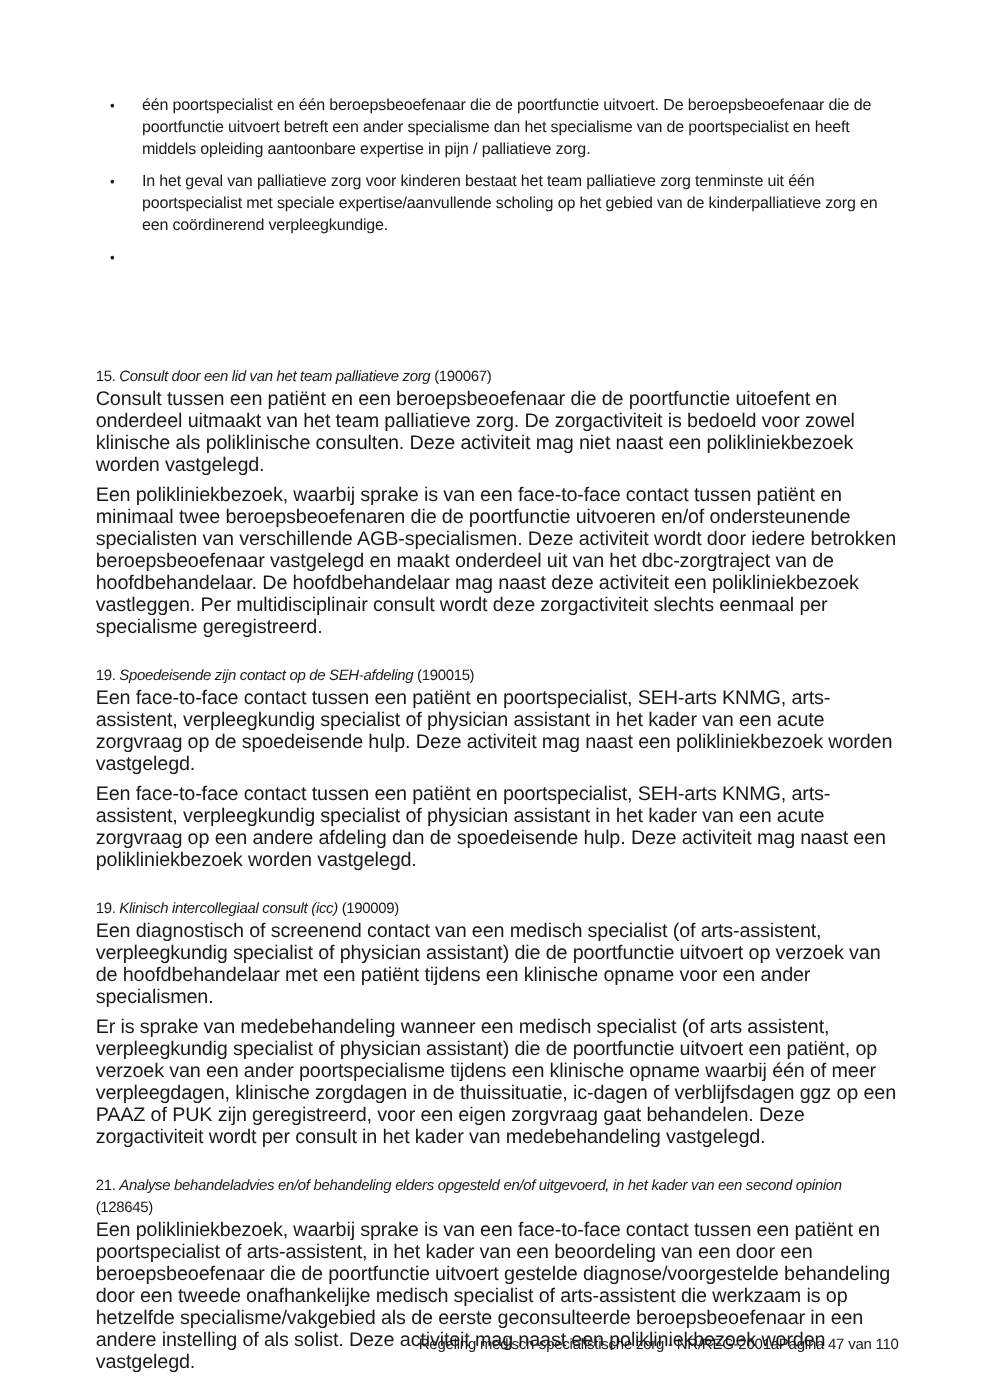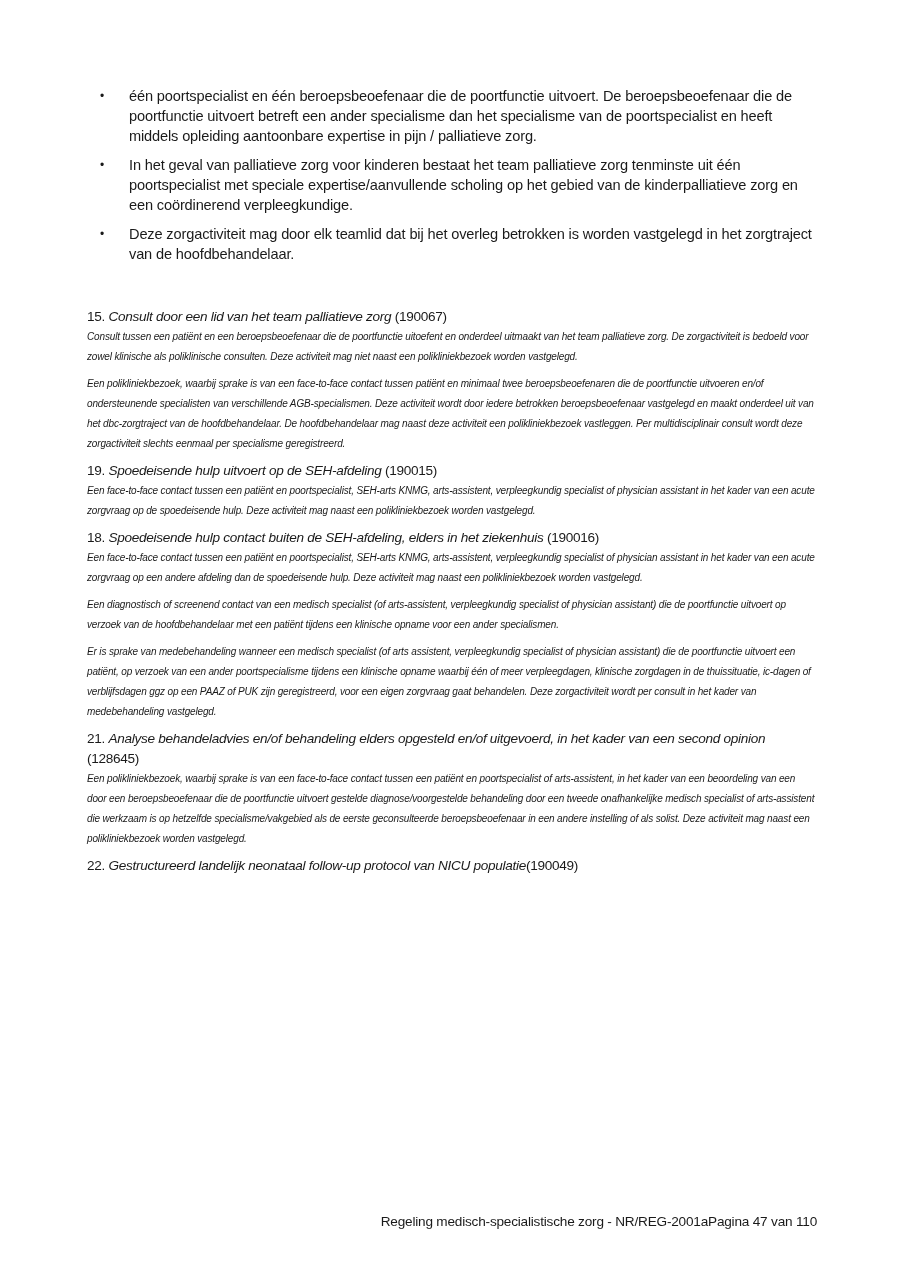--- a/index.html
+++ b/index.html
@@ -4,53 +4,53 @@
 <style>
   html, body { margin: 0; padding: 0; background: #ffffff; }
   body { width: 900px; height: 1273px; position: relative; overflow: hidden;
          font-family: "Liberation Sans", sans-serif; color: #1a1a1a; }
   .page { position: absolute; left: 0; top: 0; width: 900px; height: 1273px; }
   .bullets { position: absolute; left: 100px; top: 86px; width: 720px; margin: 0; padding: 0; list-style: none; }
   .bullet { position: relative; padding-left: 29px; font-size: 14.6px; line-height: 20px; margin-bottom: 9px; letter-spacing: -0.15px; }
   .bullet .dot { position: absolute; left: 0; top: 0; font-size: 12px; }
   .sections { position: absolute; left: 87px; top: 307px; width: 730px; }
   .section { margin-bottom: 7px; }
-  .sec-title { font-size: 13.6px; line-height: 20px; letter-spacing: -0.3px; }
+  .sec-title { font-size: 13.6px; line-height: 20px; letter-spacing: -0.3px; margin-top: 25px; }
   .sec-title .num, .sec-title .code { font-style: normal; }
   .sec-title .name { font-style: italic; }
-  .sec-body { font-size: 10px; line-height: 20px; letter-spacing: -0.15px; font-style: italic; }
+  .sec-body { font-size: 18px; line-height: 20px; letter-spacing: -0.15px; }
   .footer { position: absolute; left: 87px; top: 1213px; width: 730px; font-size: 13.6px; line-height: 18px; display: flex; justify-content: flex-end; letter-spacing: -0.2px; }
 </style>
 </head>
 <body>
 
 <div class="page">
   <ul class="bullets">
     <li class="bullet"><span class="dot">•</span><span>één poortspecialist en één beroepsbeoefenaar die de poortfunctie uitvoert. De beroepsbeoefenaar die de poortfunctie uitvoert  betreft een ander specialisme dan het specialisme van de poortspecialist en heeft middels opleiding aantoonbare expertise in pijn / palliatieve zorg.</span></li>
     <li class="bullet"><span class="dot">•</span><span>In het geval van palliatieve zorg voor kinderen bestaat het team palliatieve zorg tenminste uit één poortspecialist met speciale expertise/aanvullende scholing op het gebied van de kinderpalliatieve zorg en een coördinerend verpleegkundige.</span></li>
-    <li class="bullet"><span class="dot">•</span><span>Deze zorgactiviteit mag door elk teamlid dat bij het overleg betrokken is worden vastgelegd in het zorgtraject van de hoofdbehandelaar.</span></li>
+    <li class="bullet"><span class="dot">•</span></li>
   </ul>
 
   <div class="sections">
     <div class="section">
       <div class="sec-title"><span class="num">15.</span> <span class="name">Consult door een lid van het team palliatieve zorg</span> <span class="code">(190067)</span></div>
       <div class="sec-body">Consult tussen een patiënt en een beroepsbeoefenaar die de poortfunctie uitoefent en onderdeel uitmaakt van het team palliatieve zorg. De zorgactiviteit is bedoeld voor zowel klinische als poliklinische consulten. Deze activiteit mag niet naast een polikliniekbezoek worden vastgelegd.</div>
     </div>
     <div class="section">
       <div class="sec-body">Een polikliniekbezoek, waarbij sprake is van een face-to-face contact tussen patiënt en minimaal twee beroepsbeoefenaren die de poortfunctie uitvoeren en/of ondersteunende specialisten van verschillende AGB-specialismen. Deze activiteit wordt door iedere betrokken beroepsbeoefenaar vastgelegd en maakt onderdeel uit van het dbc-zorgtraject van de hoofdbehandelaar. De hoofdbehandelaar mag naast deze activiteit een polikliniekbezoek vastleggen. Per multidisciplinair consult wordt deze zorgactiviteit slechts eenmaal per specialisme geregistreerd.</div>
     </div>
     <div class="section">
-      <div class="sec-title"><span class="num">19.</span> <span class="name">Spoedeisende hulp uitvoert op de SEH-afdeling</span> <span class="code">(190015)</span></div>
+      <div class="sec-title"><span class="num">19.</span> <span class="name">Spoedeisende zijn contact op de SEH-afdeling</span> <span class="code">(190015)</span></div>
       <div class="sec-body">Een face-to-face contact tussen een patiënt en poortspecialist, SEH-arts KNMG, arts-assistent, verpleegkundig specialist of physician assistant in het kader van een acute zorgvraag op de spoedeisende hulp. Deze activiteit mag naast een polikliniekbezoek worden vastgelegd.</div>
     </div>
     <div class="section">
-      <div class="sec-title"><span class="num">18.</span> <span class="name">Spoedeisende hulp contact buiten de SEH-afdeling, elders in het ziekenhuis</span> <span class="code">(190016)</span></div>
       <div class="sec-body">Een face-to-face contact tussen een patiënt en poortspecialist, SEH-arts KNMG, arts-assistent, verpleegkundig specialist of physician assistant in het kader van een acute zorgvraag op een andere afdeling dan de spoedeisende hulp. Deze activiteit mag naast een polikliniekbezoek worden vastgelegd.</div>
     </div>
     <div class="section">
+      <div class="sec-title"><span class="num">19.</span> <span class="name">Klinisch intercollegiaal consult (icc)</span> <span class="code">(190009)</span></div>
       <div class="sec-body">Een diagnostisch of screenend contact van een medisch specialist (of arts-assistent, verpleegkundig specialist of physician assistant) die de poortfunctie uitvoert op verzoek van de hoofdbehandelaar met een patiënt tijdens een klinische opname voor een ander specialismen.</div>
     </div>
     <div class="section">
       <div class="sec-body">Er is sprake van medebehandeling wanneer een medisch specialist (of arts assistent, verpleegkundig specialist of physician assistant) die de poortfunctie uitvoert een patiënt, op verzoek van een ander poortspecialisme tijdens een klinische opname waarbij één of meer verpleegdagen, klinische zorgdagen in de thuissituatie, ic-dagen of verblijfsdagen ggz op een PAAZ of PUK zijn geregistreerd, voor een eigen zorgvraag gaat behandelen. Deze zorgactiviteit wordt per consult in het kader van medebehandeling vastgelegd.</div>
     </div>
     <div class="section">
       <div class="sec-title"><span class="num">21.</span> <span class="name">Analyse behandeladvies en/of behandeling elders opgesteld en/of uitgevoerd, in het kader van een second opinion</span> <span class="code">(128645)</span></div>
       <div class="sec-body">Een polikliniekbezoek, waarbij sprake is van een face-to-face contact tussen een patiënt en poortspecialist of arts-assistent, in het kader van een beoordeling van een door een beroepsbeoefenaar die de poortfunctie uitvoert gestelde diagnose/voorgestelde behandeling door een tweede onafhankelijke medisch specialist of arts-assistent die werkzaam is op hetzelfde specialisme/vakgebied als de eerste geconsulteerde beroepsbeoefenaar in een andere instelling of als solist. Deze activiteit mag naast een polikliniekbezoek worden vastgelegd.</div>
     </div>
     <div class="section">

